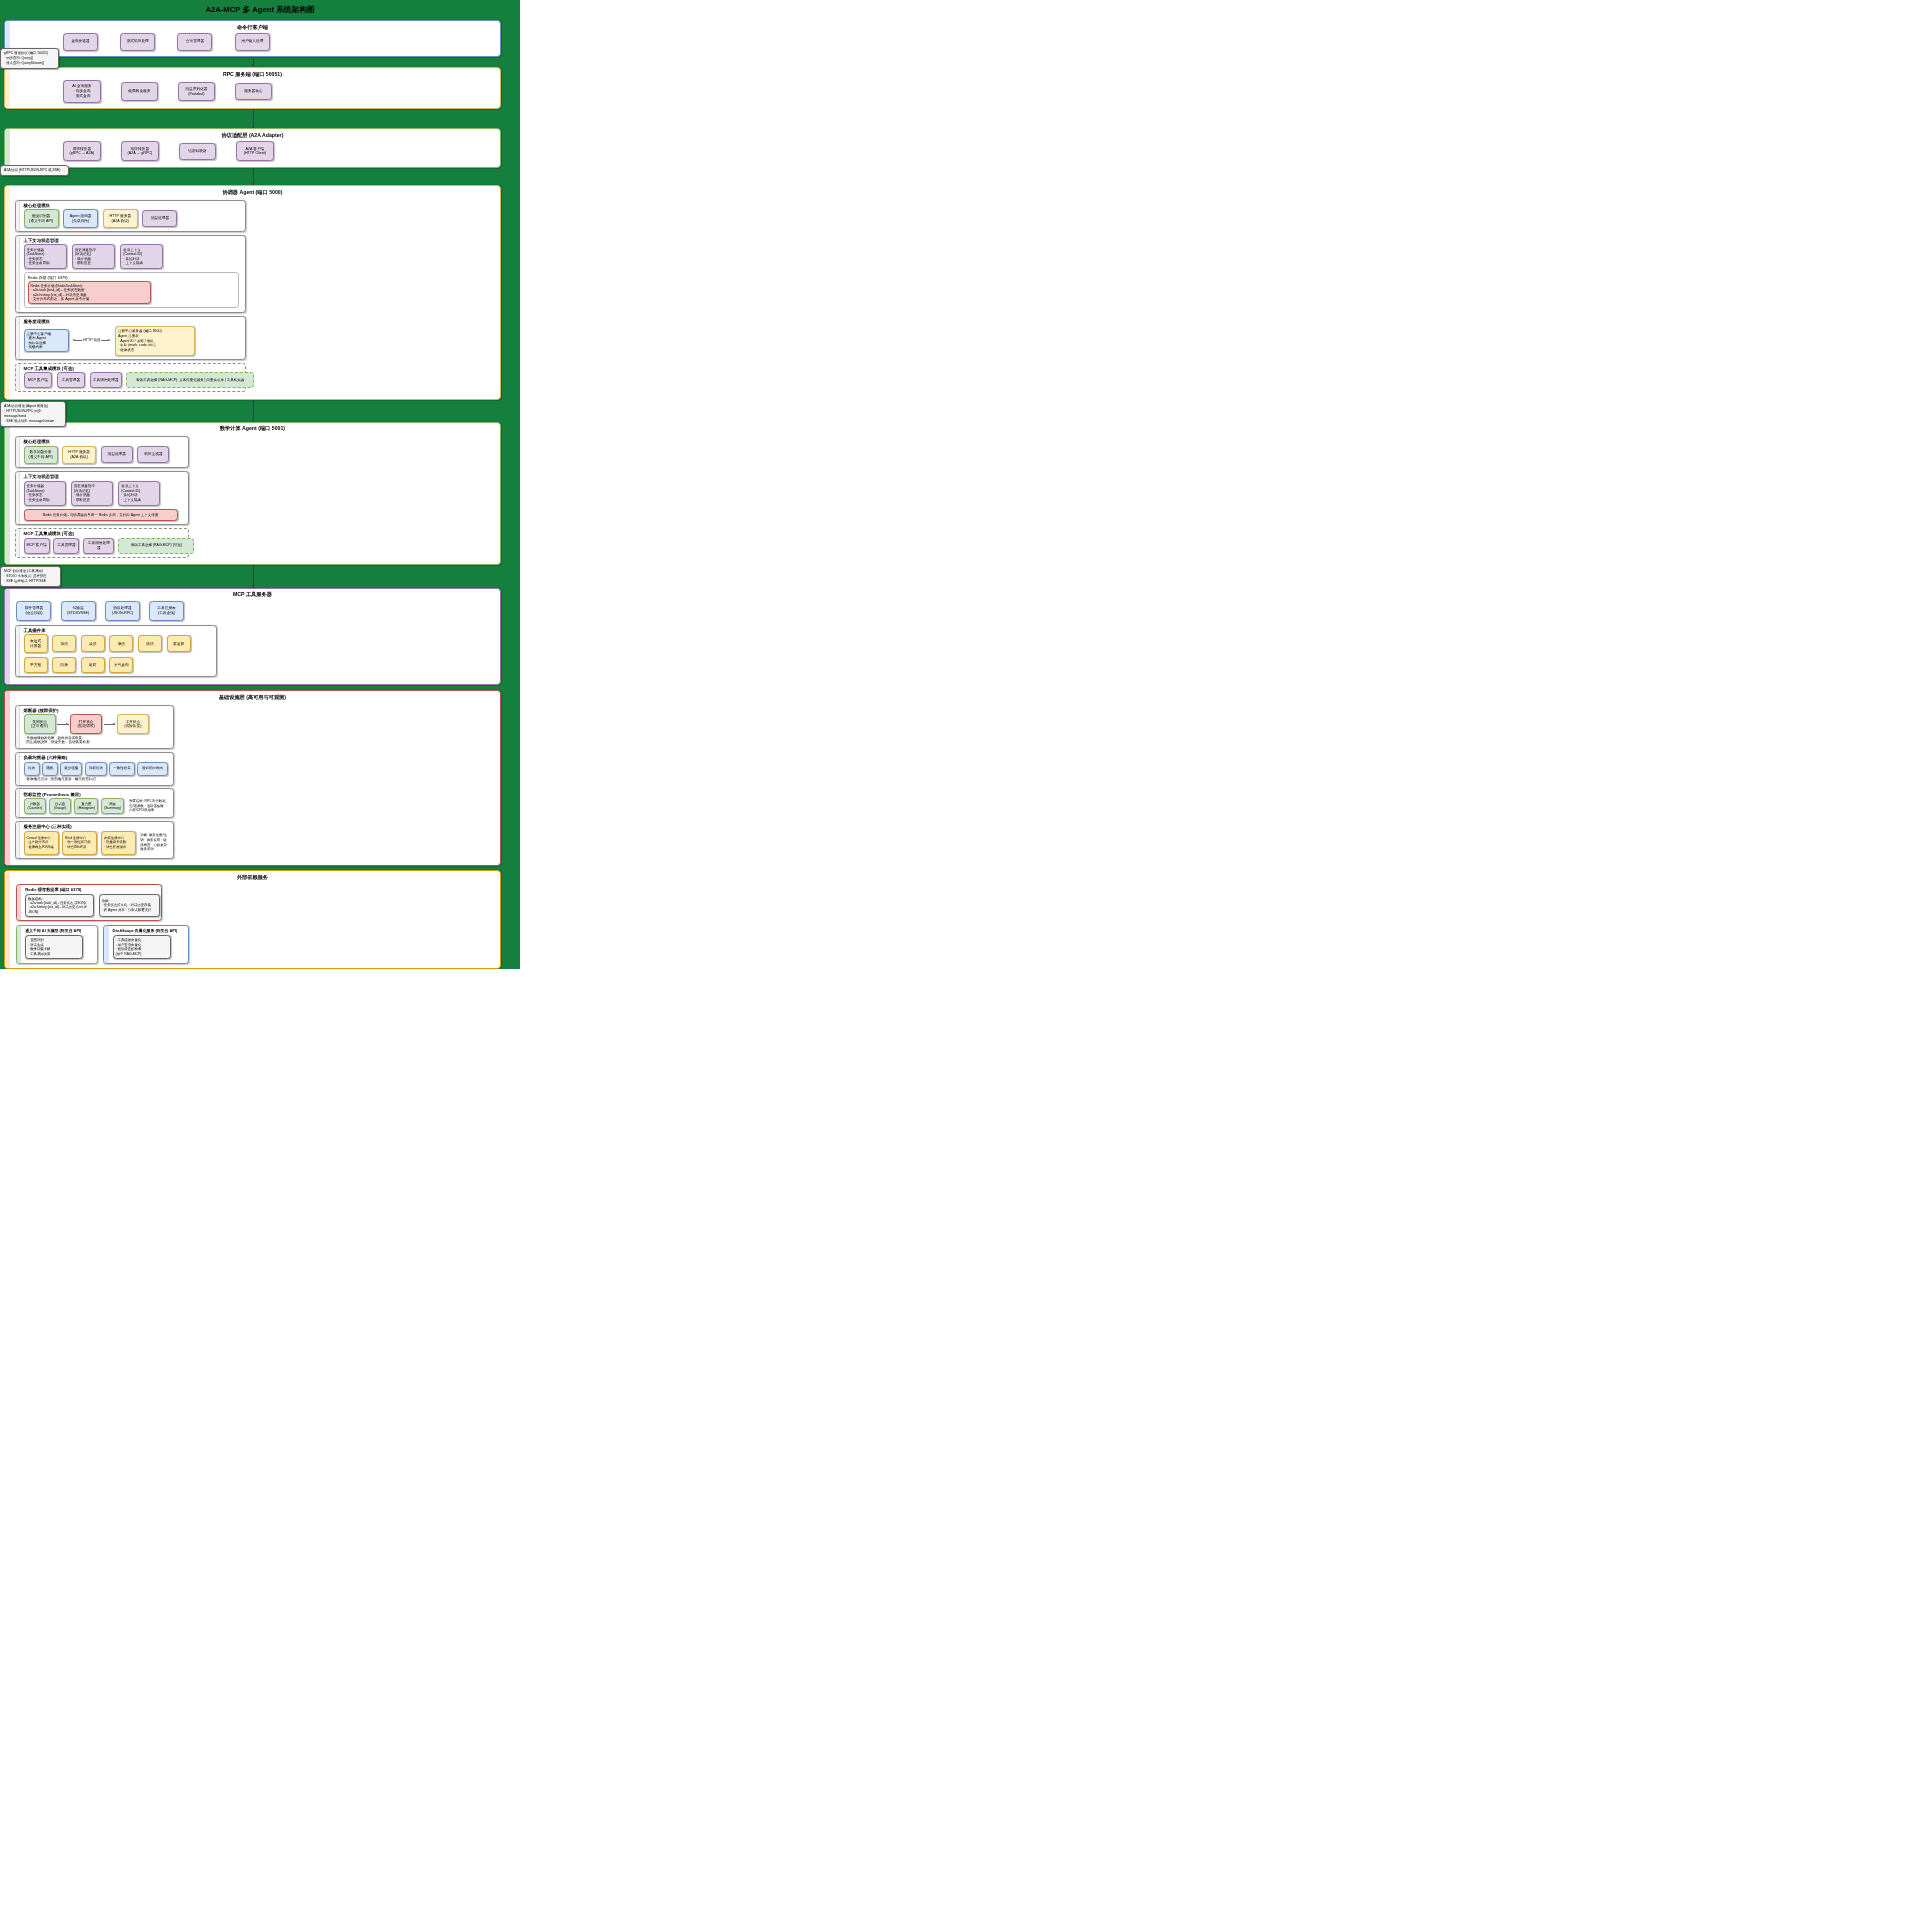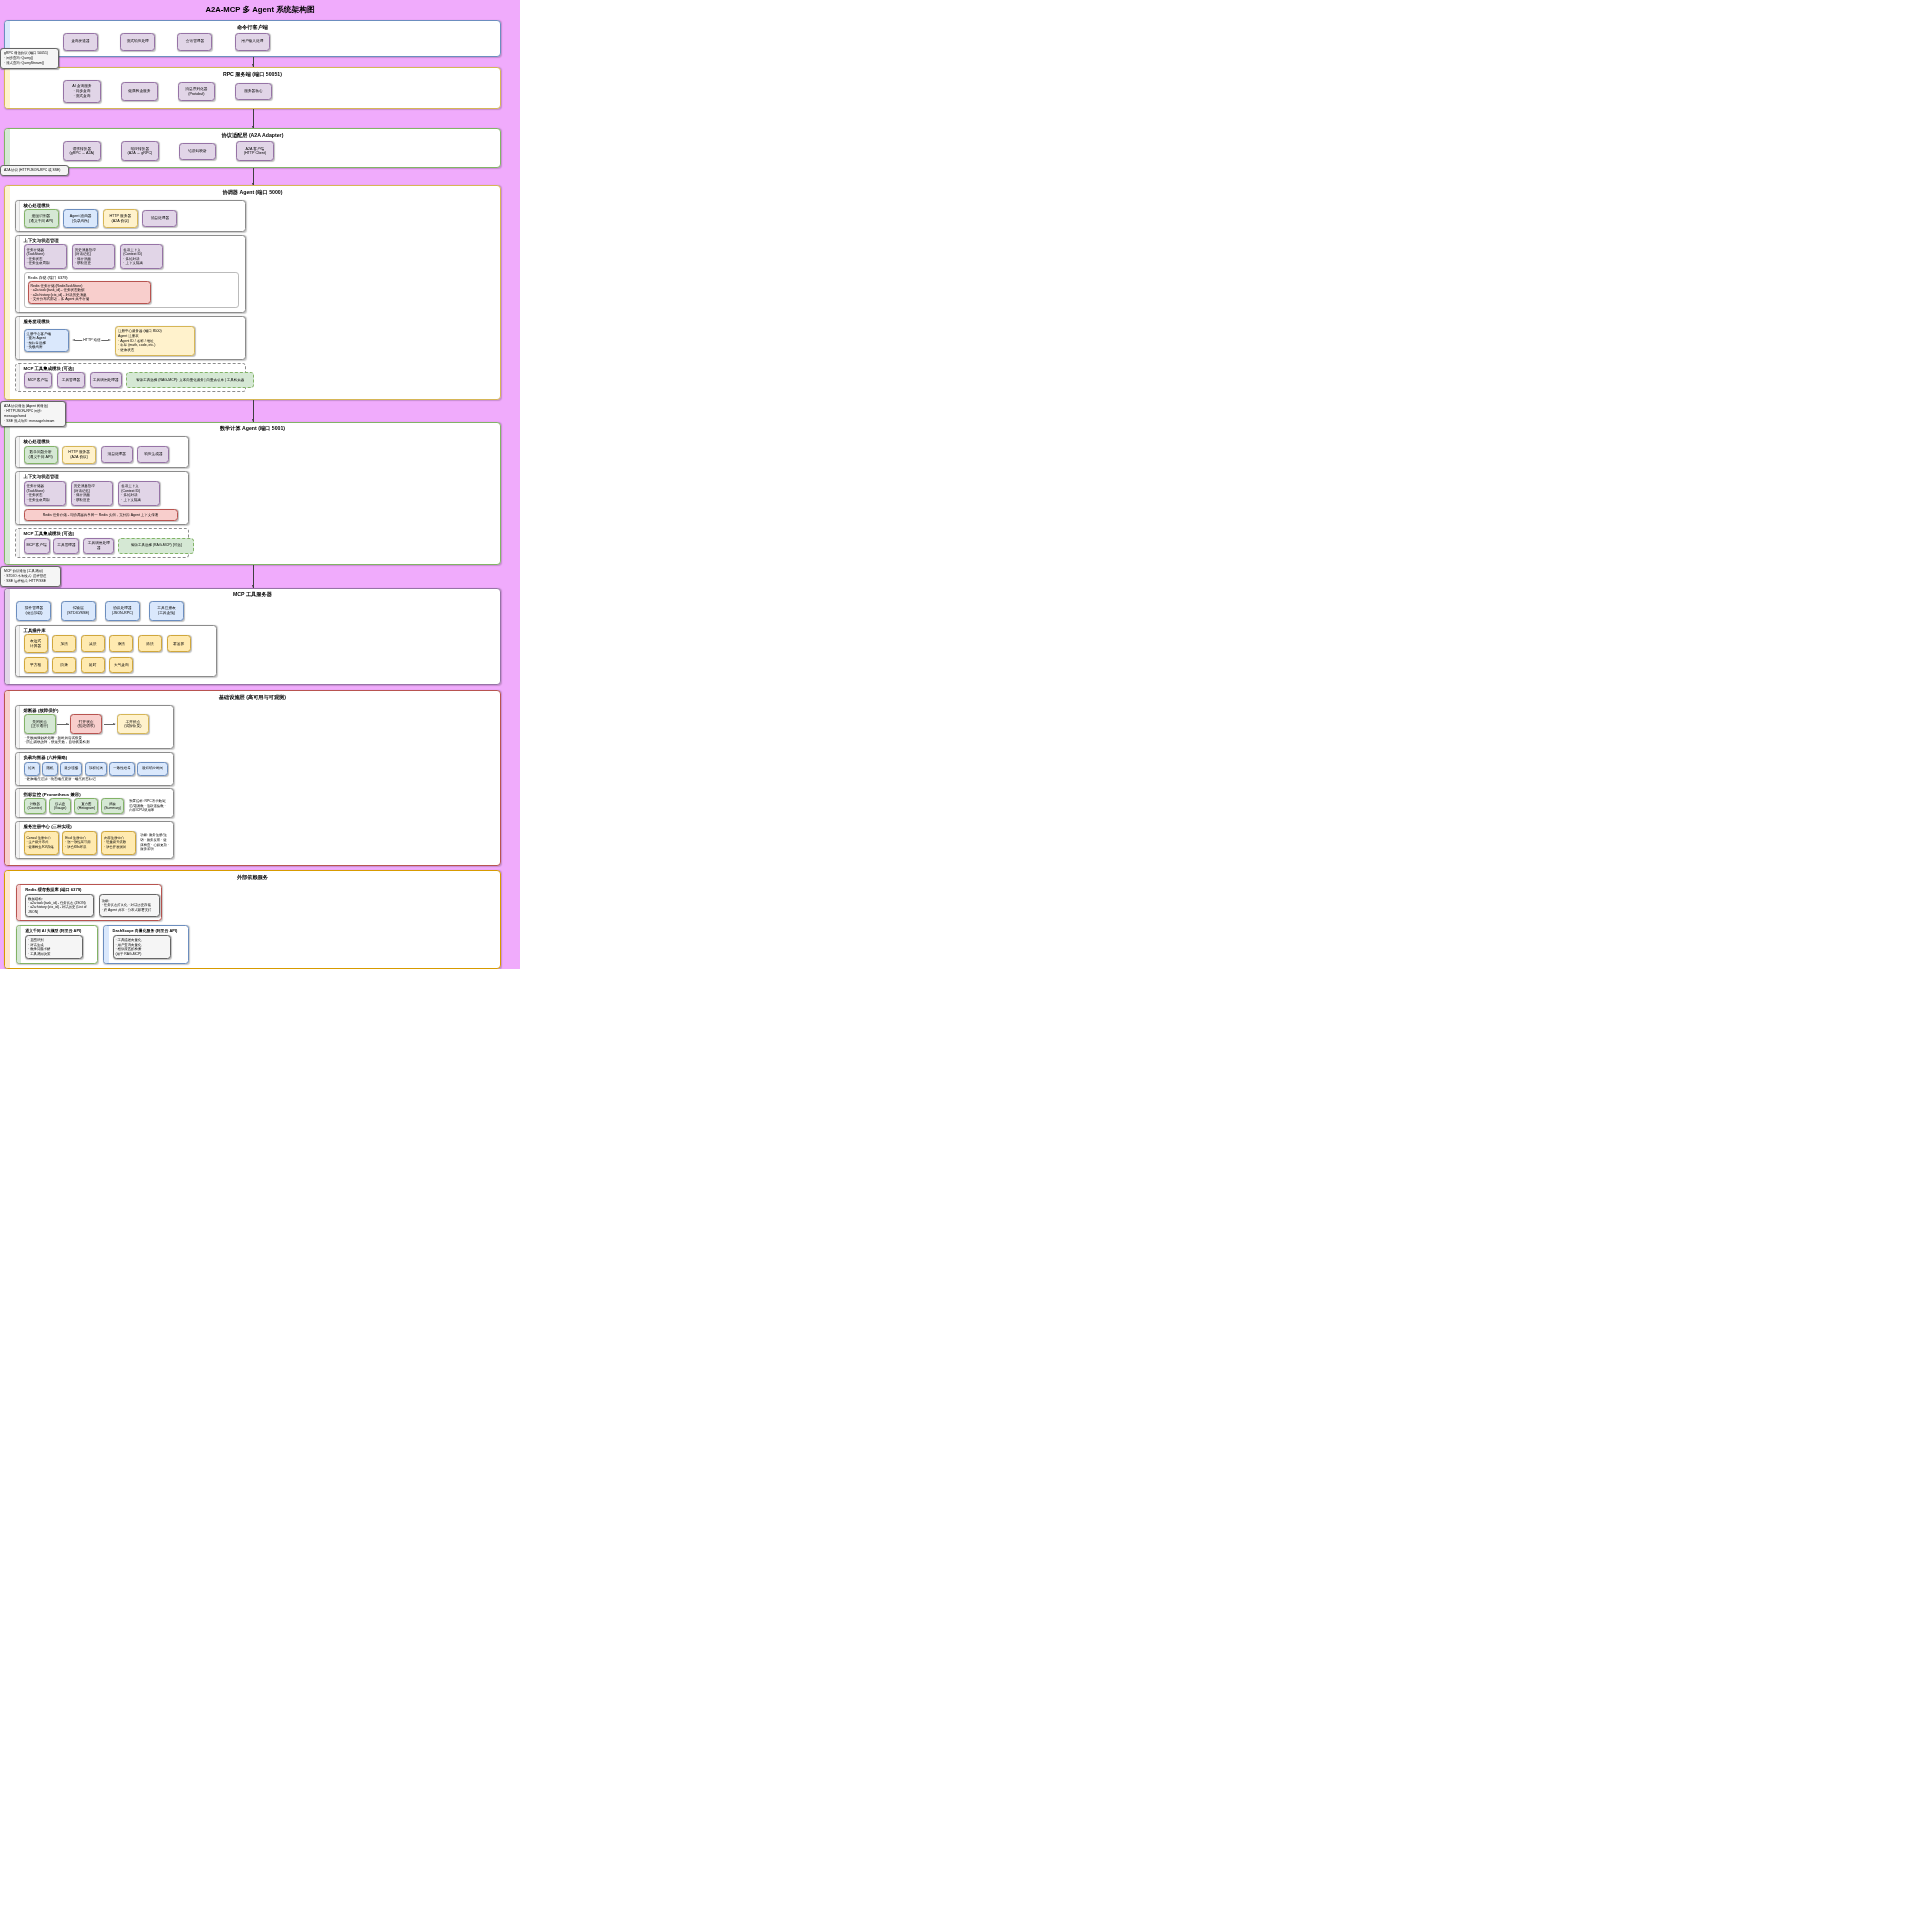--- a/index.html
+++ b/index.html
@@ -1,18 +1,18 @@
 <!DOCTYPE html>
 <html style="font-size:6.2px"><head>
 <meta charset="utf-8">
 <style>
   * { box-sizing: border-box; }
   body { margin:0; background:#fff; color:#000;
          font-family:"Liberation Sans","DejaVu Sans",sans-serif; }
-  .page { position:relative; width:520px; min-height:772px; background:#f0abfc; overflow:hidden; }
+  .page { position:relative; width:520px; min-height:772px; background:#15803d; overflow:hidden; }
   .title { text-align:center; font-size:7.7px; font-weight:bold; padding:4.6px 0 5.4px; }
 
   
   .sec { position:relative; margin:0 19px 0 3.9px; background:#fff; border-radius:3.9px;
          border:0.8px solid #888; box-shadow:0.4px 0.8px 1.2px rgba(0,0,0,.18); padding:0 0 3.9px 0; }
   .sec .bar { position:absolute; left:0; top:0; bottom:0; width:5px; border-radius:3.1px 0 0 3.1px; }
   .sec-head { text-align:center; font-weight:bold; font-size:5.2px; padding:2.7px 0 1.5px; }
 
   .c-client { border-color:#6c8ebf; } .c-client .bar { background:#dae8fc; }
   .c-rpc    { border-color:#d6b656; } .c-rpc .bar    { background:#fff2cc; }

